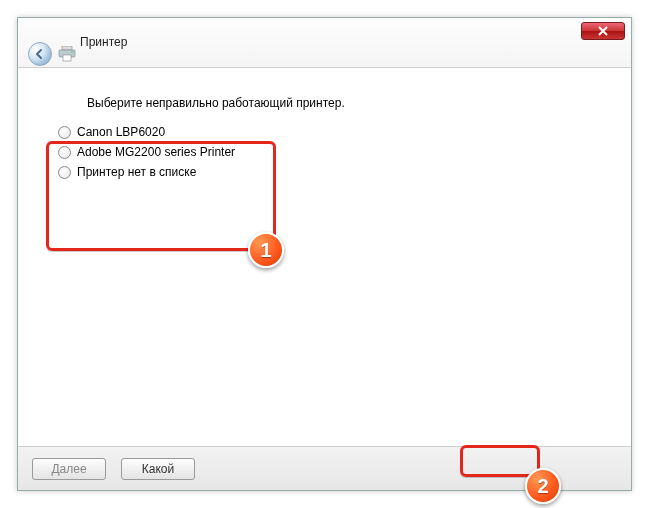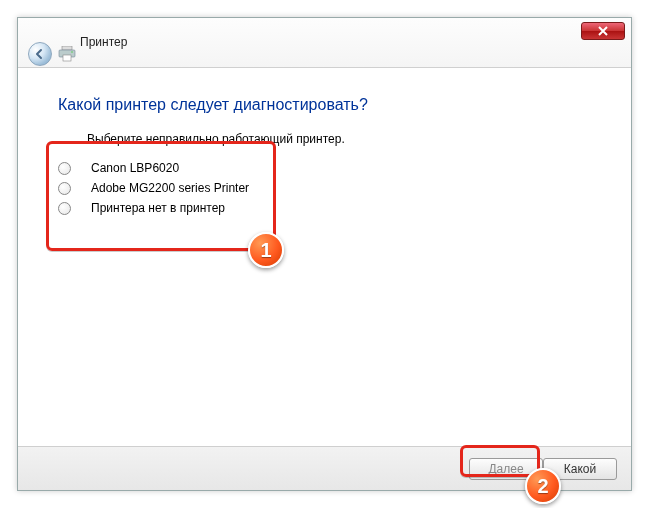--- a/index.html
+++ b/index.html
@@ -73,42 +73,42 @@
     margin-bottom: 18px;
   }
   .instruct {
     font-size: 12px;
     margin-bottom: 12px;
     margin-left: 29px;
   }
   .radio-row {
     display:flex;
     align-items:center;
-    gap:20px;
+    gap:6px;
     padding: 3px 0;
     font-size: 12px;
   }
   .radio {
     width:13px; height:13px;
     border-radius:50%;
     border:1px solid #888;
     background: radial-gradient(circle at 35% 35%, #fff, #e6e6e6);
     flex-shrink:0;
   }
   .footer {
     position:absolute;
     left:0; right:0; bottom:0;
     height:44px;
     background: linear-gradient(#f2f2f2,#e7e7e7);
     border-top:1px solid #cfcfcf;
     display:flex;
-    justify-content:flex-end;
+    justify-content:flex-start;
     align-items:center;
     padding: 0 14px;
-    gap:0;
+    gap:15px;
   }
   .btn {
     min-width: 74px;
     height: 22px;
     background: linear-gradient(#fdfdfd,#e4e4e4);
     border:1px solid #9a9a9a;
     border-radius:3px;
     font-size:12px;
     color:#333;
     display:flex; align-items:center; justify-content:center;
@@ -169,34 +169,33 @@
         <rect x="4" y="0" width="10" height="4" fill="#ddd" stroke="#888" stroke-width="0.6"></rect>
         <rect x="1" y="4" width="16" height="7" rx="1" fill="#bcc" stroke="#789" stroke-width="0.6"></rect>
         <rect x="5" y="9" width="8" height="6" fill="#fff" stroke="#888" stroke-width="0.6"></rect>
         <circle cx="14" cy="6" r="0.8" fill="#5c5"></circle>
       </svg>
     </div>
     <div class="title-text">Принтер</div>
   </div>
 
   <div class="content">
-    <div class="heading">Какой принтер следует диагностировать?</div>
     <div class="instruct">Выберите неправильно работающий принтер.</div>
 
     <div class="radio-row">
       <span class="radio"></span>
       <span>Canon LBP6020</span>
     </div>
     <div class="radio-row">
       <span class="radio"></span>
       <span>Adobe MG2200 series Printer</span>
     </div>
     <div class="radio-row">
       <span class="radio"></span>
-      <span>Принтера нет в принтер</span>
+      <span>Принтер нет в списке</span>
     </div>
   </div>
 
   <div class="footer">
     <div class="btn disabled">
       <span>Далее</span>
     </div>
     <div class="btn">
       <span>Какой</span>
     </div>

